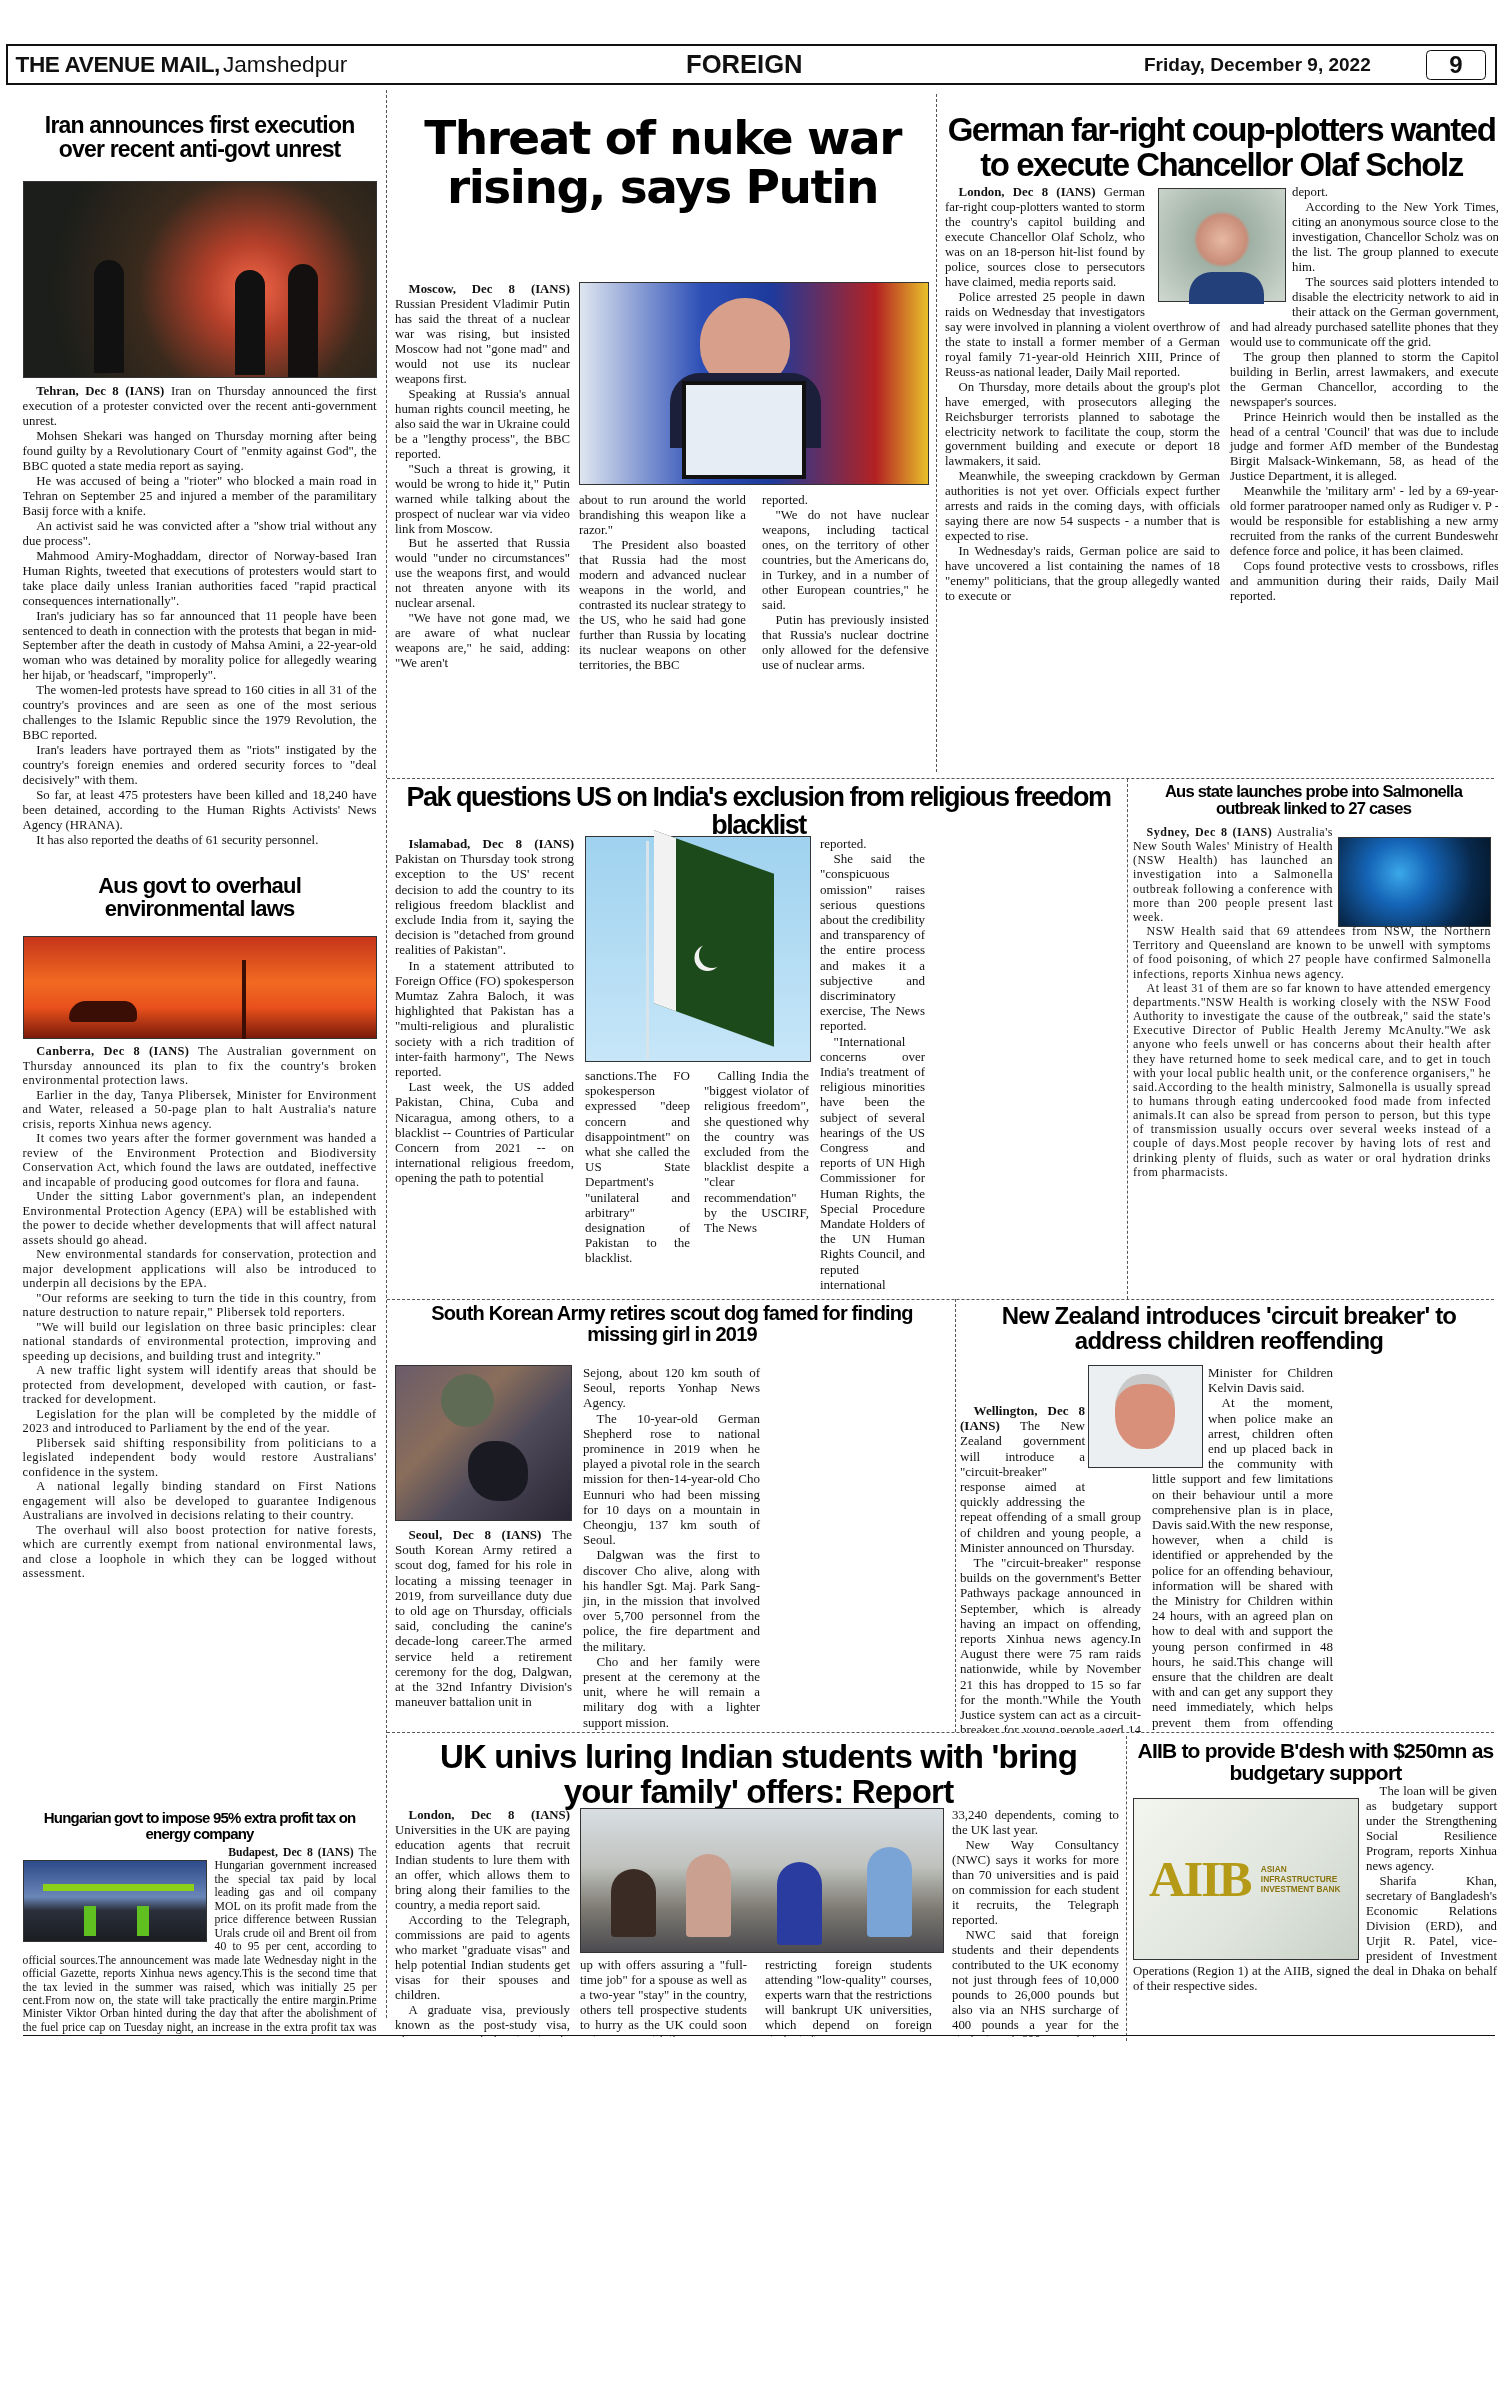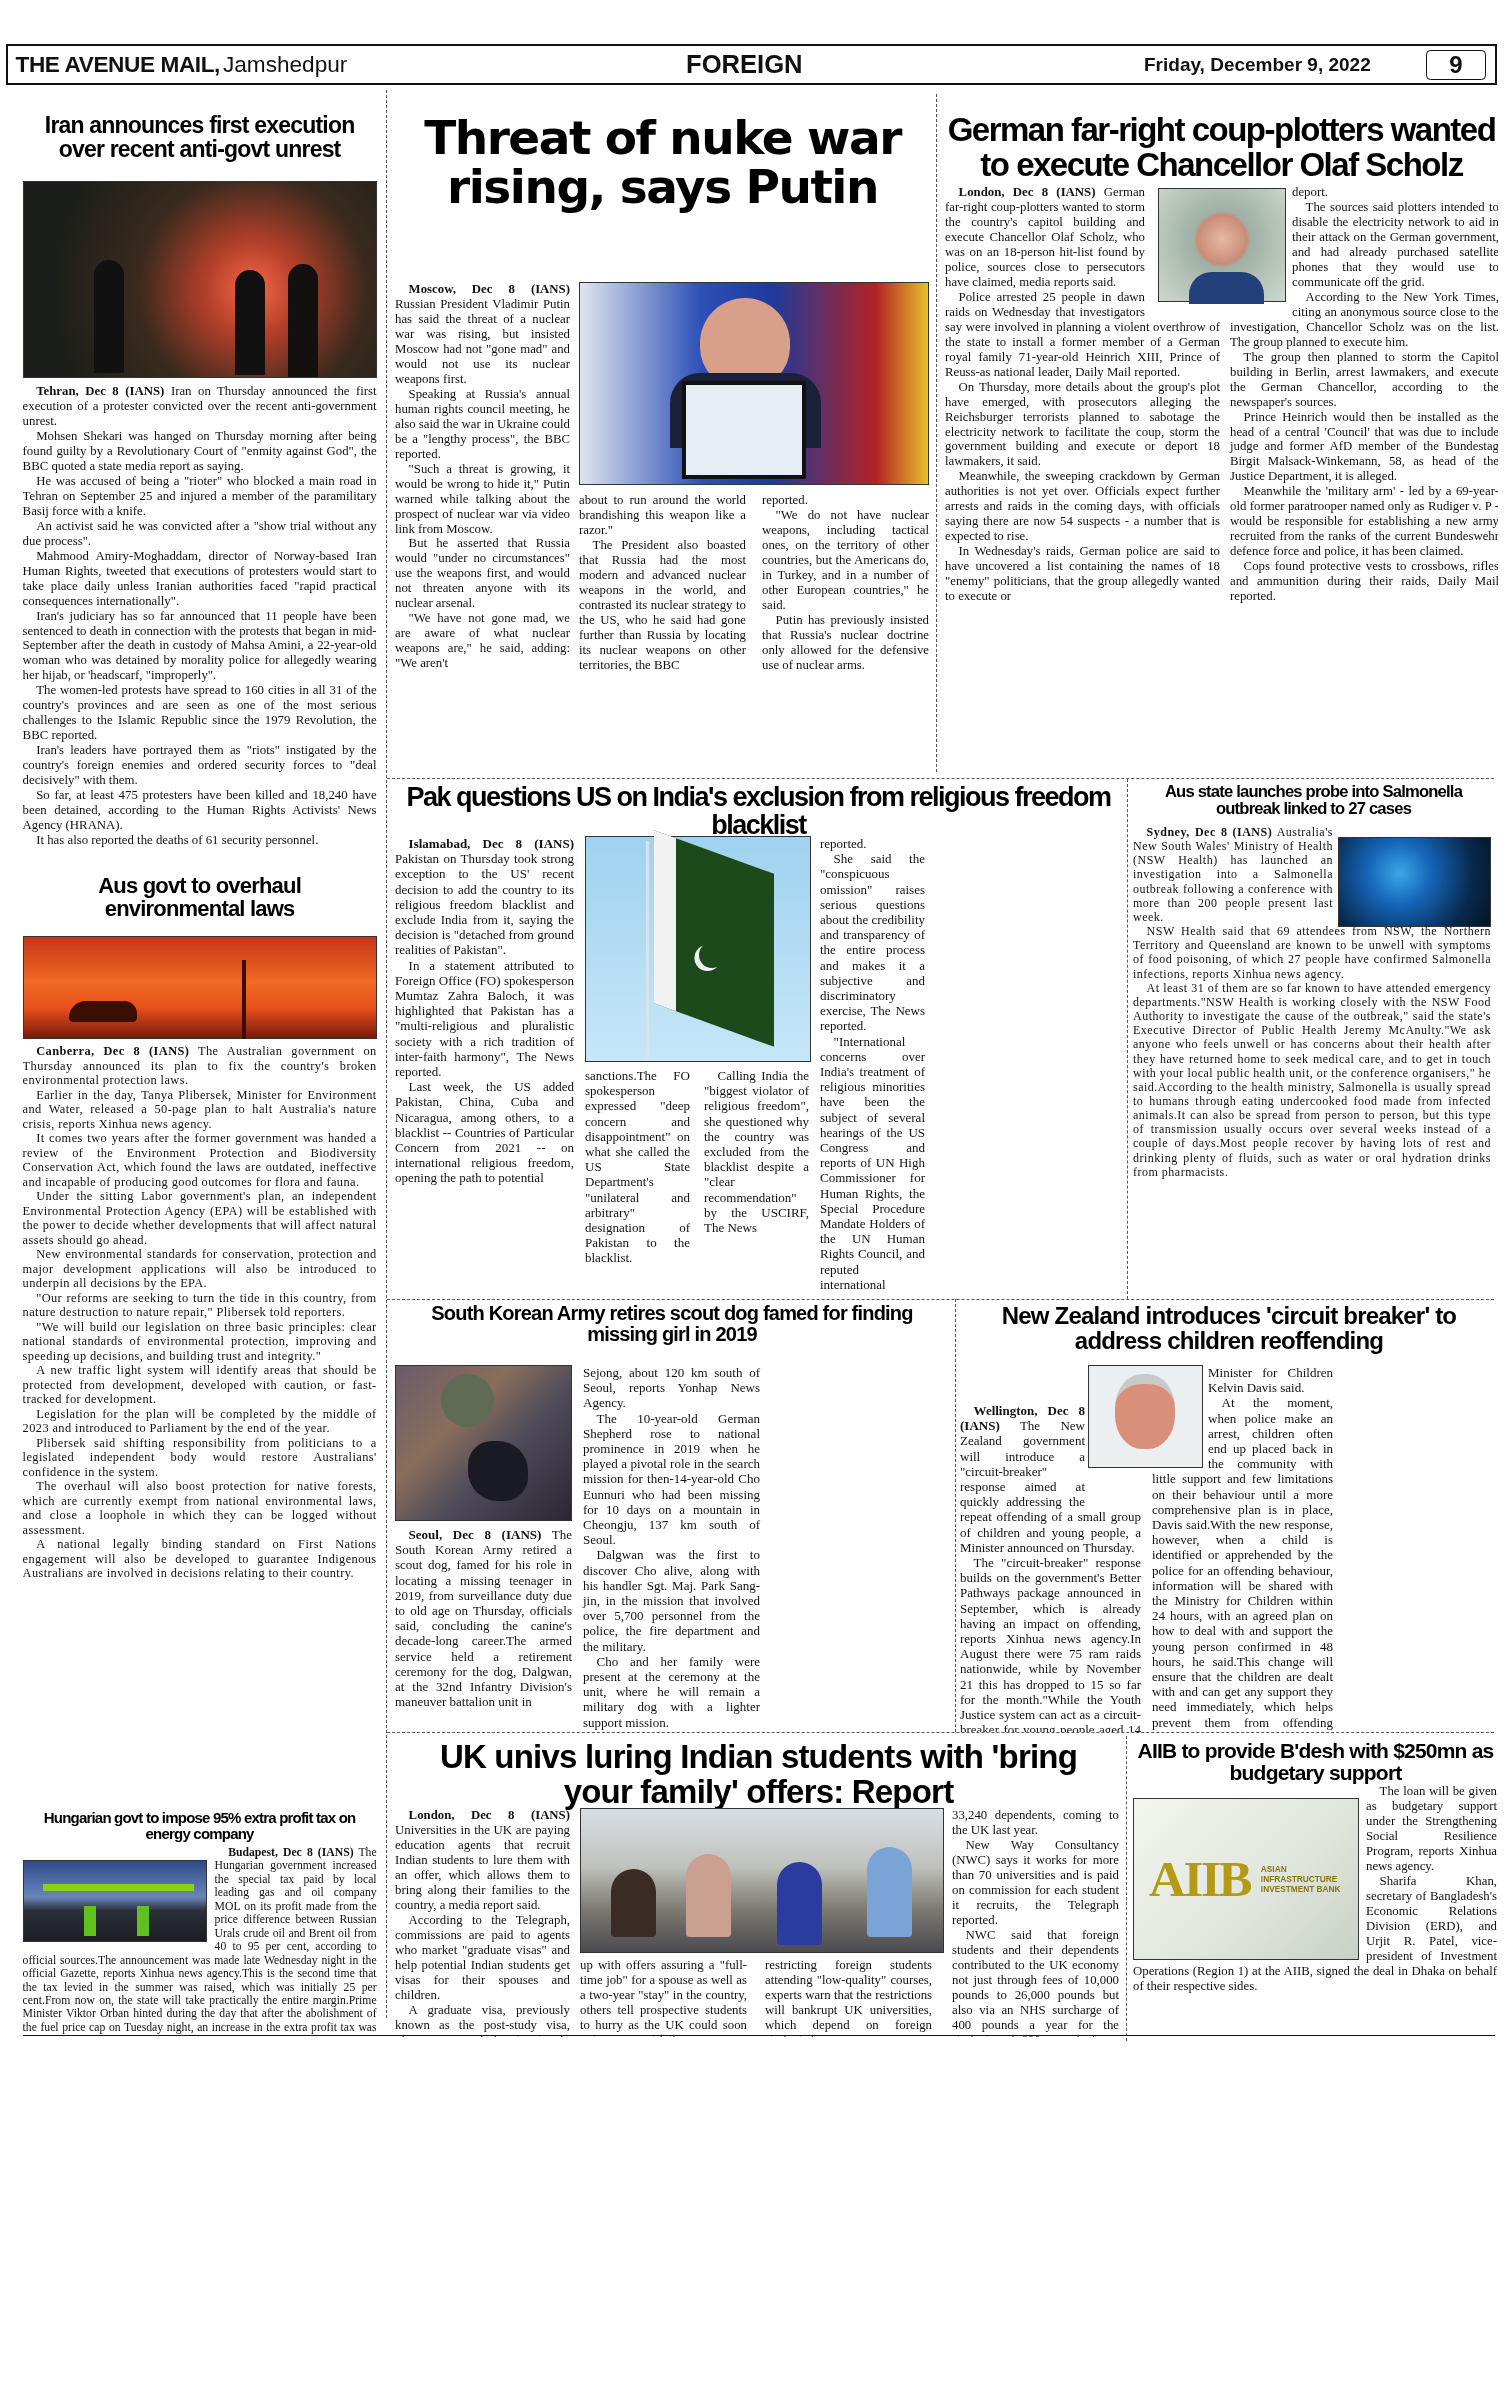--- a/index.html
+++ b/index.html
@@ -81,22 +81,22 @@
     <p><span class="dl">Canberra, Dec 8 (IANS)</span> <span>The Australian government on Thursday announced its plan to fix the country's broken environmental protection laws.</span></p>
     <p>Earlier in the day, Tanya Plibersek, Minister for Environment and Water, released a 50-page plan to halt Australia's nature crisis, reports Xinhua news agency.</p>
     <p>It comes two years after the former government was handed a review of the Environment Protection and Biodiversity Conservation Act, which found the laws are outdated, ineffective and incapable of producing good outcomes for flora and fauna.</p>
     <p>Under the sitting Labor government's plan, an independent Environmental Protection Agency (EPA) will be established with the power to decide whether developments that will affect natural assets should go ahead.</p>
     <p>New environmental standards for conservation, protection and major development applications will also be introduced to underpin all decisions by the EPA.</p>
     <p>"Our reforms are seeking to turn the tide in this country, from nature destruction to nature repair," Plibersek told reporters.</p>
     <p>"We will build our legislation on three basic principles: clear national standards of environmental protection, improving and speeding up decisions, and building trust and integrity."</p>
     <p>A new traffic light system will identify areas that should be protected from development, developed with caution, or fast-tracked for development.</p>
     <p>Legislation for the plan will be completed by the middle of 2023 and introduced to Parliament by the end of the year.</p>
     <p>Plibersek said shifting responsibility from politicians to a legislated independent body would restore Australians' confidence in the system.</p>
+    <p>A national legally binding standard on First Nations engagement will also be developed to guarantee Indigenous Australians are involved in decisions relating to their country.</p>
     <p>The overhaul will also boost protection for native forests, which are currently exempt from national environmental laws, and close a loophole in which they can be logged without assessment.</p>
-    <p>A national legally binding standard on First Nations engagement will also be developed to guarantee Indigenous Australians are involved in decisions relating to their country.</p>
   </div>
 </div>
 
 <div class="article" style="left:22.6px; top:1810px; width:354px; height:226px;">
   <h2 class="hl" style="font-size:15px;">Hungarian govt to impose 95% extra profit tax on energy company</h2>
   <div class="img" style="left:0; top:50px; width:184px; height:82px; background:linear-gradient(180deg,#2d4a8a 0%,#6a86b8 45%,#2a2f3a 62%,#1b1d22 100%);">
     <div style="position:absolute; left:19px; top:22.6px; width:151px; height:7.5px; background:#8bd11a;"></div>
     <div style="position:absolute; left:60px; top:45px; width:12px; height:30px; background:#5fc020;"></div>
     <div style="position:absolute; left:113px; top:45px; width:12px; height:30px; background:#5fc020;"></div>
   </div>
@@ -140,22 +140,22 @@
     <div style="float:right; width:75px; height:122px;"></div>
     <p><span class="dl">London, Dec 8 (IANS)</span> <span>German far-right coup-plotters wanted to storm the country's capitol building and execute Chancellor Olaf Scholz, who was on an 18-person hit-list found by police, sources close to persecutors have claimed, media reports said.</span></p>
     <p>Police arrested 25 people in dawn raids on Wednesday that investigators say were involved in planning a violent overthrow of the state to install a former member of a German royal family 71-year-old Heinrich XIII, Prince of Reuss-as national leader, Daily Mail reported.</p>
     <p>On Thursday, more details about the group's plot have emerged, with prosecutors alleging the Reichsburger terrorists planned to sabotage the electricity network to facilitate the coup, storm the government building and execute or deport 18 lawmakers, it said.</p>
     <p>Meanwhile, the sweeping crackdown by German authorities is not yet over. Officials expect further arrests and raids in the coming days, with officials saying there are now 54 suspects - a number that is expected to rise.</p>
     <p>In Wednesday's raids, German police are said to have uncovered a list containing the names of 18 "enemy" politicians, that the group allegedly wanted to execute or</p>
   </div>
   <div class="cols" style="left:285px; top:72px; width:269px;">
     <div style="float:left; width:62px; height:122px;"></div>
     <p style="text-indent:0">deport.</p>
+    <p>According to the New York Times, citing an anonymous source close to the investigation, Chancellor Scholz was on the list. The group planned to execute him.</p>
     <p>The sources said plotters intended to disable the electricity network to aid in their attack on the German government, and had already purchased satellite phones that they would use to communicate off the grid.</p>
-    <p>According to the New York Times, citing an anonymous source close to the investigation, Chancellor Scholz was on the list. The group planned to execute him.</p>
     <p>The group then planned to storm the Capitol building in Berlin, arrest lawmakers, and execute the German Chancellor, according to the newspaper's sources.</p>
     <p>Prince Heinrich would then be installed as the head of a central 'Council' that was due to include judge and former AfD member of the Bundestag Birgit Malsack-Winkemann, 58, as head of the Justice Department, it is alleged.</p>
     <p>Meanwhile the 'military arm' - led by a 69-year-old former paratrooper named only as Rudiger v. P - would be responsible for establishing a new army recruited from the ranks of the current Bundeswehr defence force and police, it has been claimed.</p>
     <p>Cops found protective vests to crossbows, rifles and ammunition during their raids, Daily Mail reported.</p>
   </div>
 </div>
 
 <div class="article" style="left:395px; top:783px; width:727px; height:512px;">
   <h1 class="hl" style="font-size:27px; letter-spacing:-1.5px;">Pak questions US on India's exclusion from religious freedom blacklist</h1>
   <div class="img" style="left:190px; top:53px; width:226px; height:226px; background:linear-gradient(180deg,#9fd2ef 0%,#c7e6f8 100%);">

